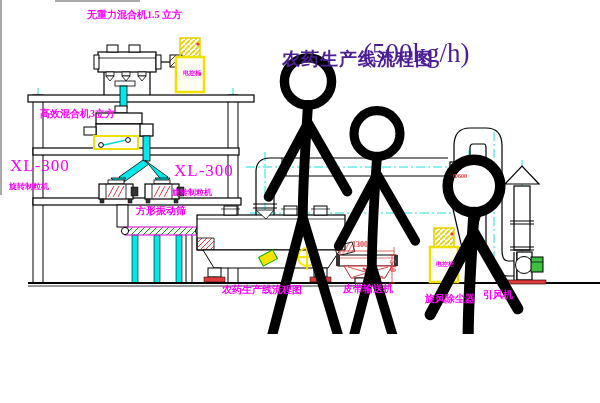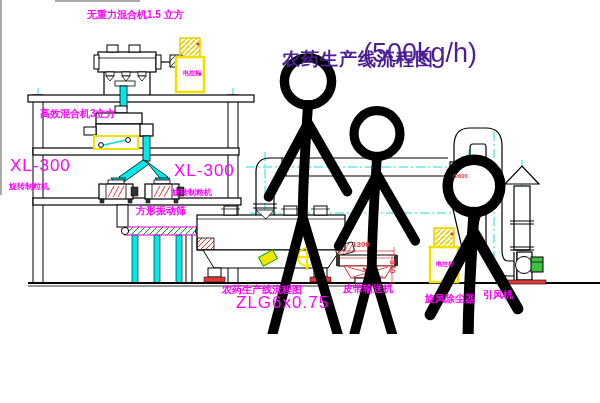--- a/index.html
+++ b/index.html
@@ -1,18 +1,18 @@
 <!DOCTYPE html>
 <html><head>
 <meta charset="utf-8">
 <style>
   *{margin:0;padding:0;box-sizing:border-box}
   html,body{background:#fff}
   .canvas{position:relative;width:600px;height:334px;background:#fff;overflow:hidden;
-          font-family:Liberation Sans, sans-serif}
+          font-family:Liberation Serif, serif}
   .canvas svg{position:absolute;left:0;top:0}
   .lbl{position:absolute;white-space:nowrap;line-height:1;color:#ff00ff}
   .mag-xs{font-size:8px;font-weight:bold}
   .mag-sm{font-size:10px;font-weight:bold}
   .mag-md{font-size:10px;font-weight:bold}
   .mag-lg{font-size:17px;font-weight:normal;letter-spacing:1px}
   .cab-txt{font-size:6px;font-weight:bold;color:#ff00ff;letter-spacing:0}
   .title-cn{color:#4c1d95;font-size:18px;font-weight:bold;letter-spacing:1px}
   .title-cap{color:#4c1d95;font-size:27px;font-weight:400;letter-spacing:0}
   .red-dim{color:#e03a3a;font-size:8px;font-weight:bold}
@@ -233,21 +233,20 @@
 </svg>
 
 <div class="lbl mag-md" style="left:87px;top:10px">无重力混合机1.5 立方</div>
 <div class="lbl mag-sm" style="left:40px;top:109px">高效混合机3立方</div>
 <div class="lbl mag-lg" style="left:10px;top:157px">XL-300</div>
 <div class="lbl mag-xs" style="left:9px;top:183px">旋转制粒机</div>
 <div class="lbl mag-lg" style="left:174px;top:162px">XL-300</div>
 <div class="lbl mag-xs" style="left:172px;top:189px">旋转制粒机</div>
 <div class="lbl mag-sm" style="left:136px;top:206px">方形振动筛</div>
 <div class="lbl mag-sm" style="left:222px;top:285px">农药生产线流程图</div>
-<div class="lbl mag-lg" style="left:236px;top:294px">ZLG6x0.75</div>
 <div class="lbl mag-sm" style="left:343px;top:284px">皮带输送机</div>
 <div class="lbl mag-sm" style="left:425px;top:294px">旋风除尘器</div>
 <div class="lbl mag-sm" style="left:483px;top:290px">引风机</div>
 <div class="lbl cab-txt" style="left:183px;top:70px">电控柜</div>
 <div class="lbl cab-txt" style="left:436px;top:261px">电控柜</div>
 
 <div class="lbl title-cn" style="left:282px;top:50px">农药生产线流程图</div>
 <div class="lbl title-cap" style="left:363px;top:40px">(500kg/h)</div>
 
 <div class="lbl red-dim" style="left:352px;top:241px">1300</div>

